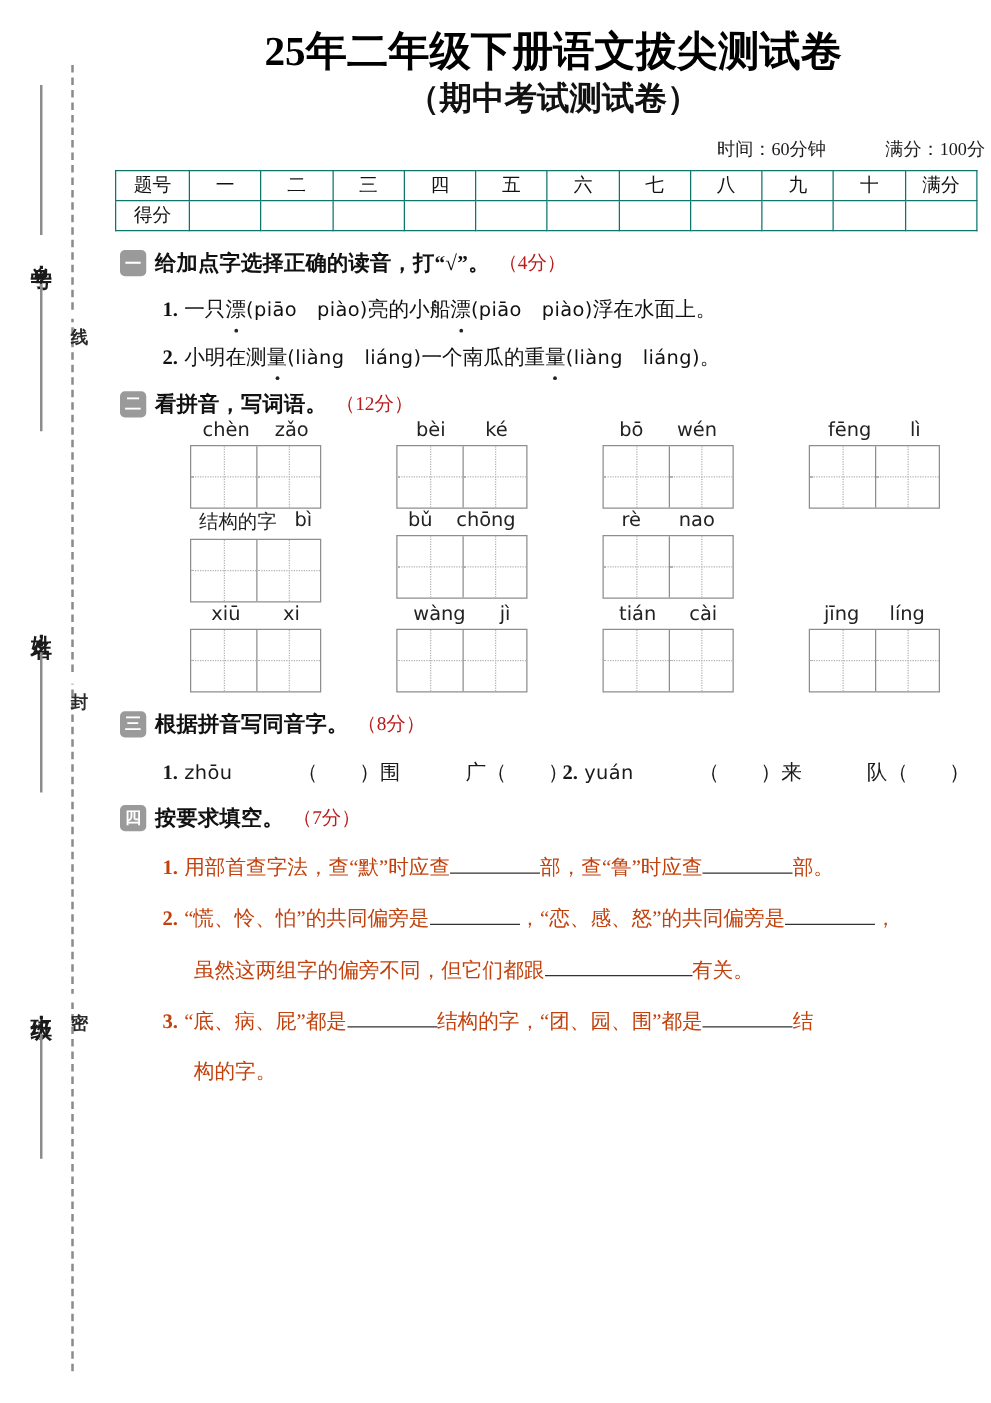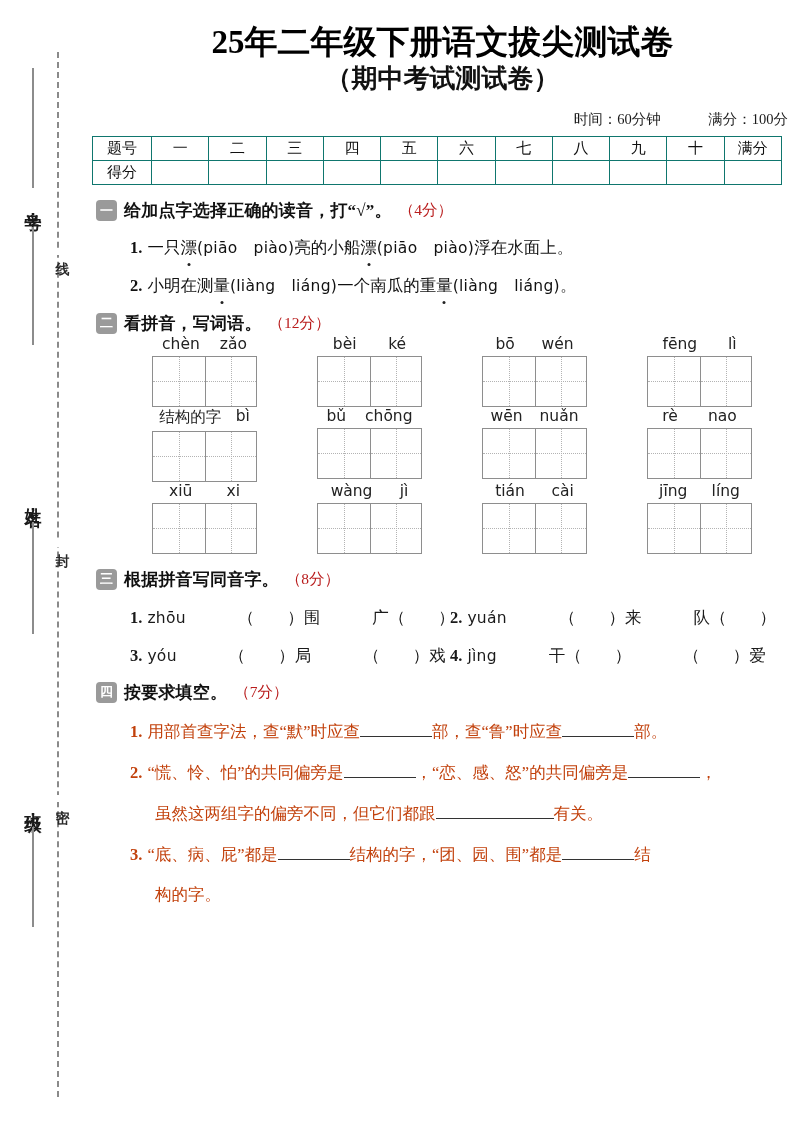--- a/index.html
+++ b/index.html
@@ -444,30 +444,20 @@
               <span>bǔ</span>
               <span>chōng</span>
             </div>
             <div class="tian-box">
               <div class="tian-cell"></div>
               <div class="tian-cell"></div>
             </div>
           </div>
           <div class="grid-cellgroup">
             <div class="grid-pinyin">
-              <span>wēn</span>
-              <span>nuǎn</span>
-            </div>
-            <div class="tian-box">
-              <div class="tian-cell"></div>
-              <div class="tian-cell"></div>
-            </div>
-          </div>
-          <div class="grid-cellgroup">
-            <div class="grid-pinyin">
               <span>rè</span>
               <span>nao</span>
             </div>
             <div class="tian-box">
               <div class="tian-cell"></div>
               <div class="tian-cell"></div>
             </div>
           </div>
         </div>
         <div class="grid-row">
@@ -515,24 +505,20 @@
       </div>
       <div class="section">
         <div class="section-head">
           <span class="section-num">三</span>
           <span class="section-title">根据拼音写同音字。</span>
           <span class="section-points">（8分）</span>
         </div>
         <div class="hp-row">
           <div class="hp-item"><span class="q-num">1.</span><span class="pin">zhōu</span><span class="brk"></span><span class="han">（　　）围</span><span class="brk"></span><span class="han">广（　　）</span></div>
           <div class="hp-item"><span class="q-num">2.</span><span class="pin">yuán</span><span class="brk"></span><span class="han">（　　）来</span><span class="brk"></span><span class="han">队（　　）</span></div>
-        </div>
-        <div class="hp-row">
-          <div class="hp-item"><span class="q-num">3.</span><span class="pin">yóu</span><span class="brk"></span><span class="han">（　　）局</span><span class="brk"></span><span class="han">（　　）戏</span></div>
-          <div class="hp-item"><span class="q-num">4.</span><span class="pin">jìng</span><span class="brk"></span><span class="han">干（　　）</span><span class="brk"></span><span class="han">（　　）爱</span></div>
         </div>
       </div>
       <div class="section">
         <div class="section-head">
           <span class="section-num">四</span>
           <span class="section-title">按要求填空。</span>
           <span class="section-points">（7分）</span>
         </div>
         <div class="fill-line"><span class="q-num">1.</span><span class="han">用部首查字法，查“默”时应查</span><span class="blank b-md"></span><span class="han">部，查“鲁”时应查</span><span class="blank b-md"></span><span class="han">部。</span></div>
         <div class="fill-line"><span class="q-num">2.</span><span class="han">“慌、怜、怕”的共同偏旁是</span><span class="blank b-md"></span><span class="han">，“恋、感、怒”的共同偏旁是</span><span class="blank b-md"></span><span class="han">，</span></div>

